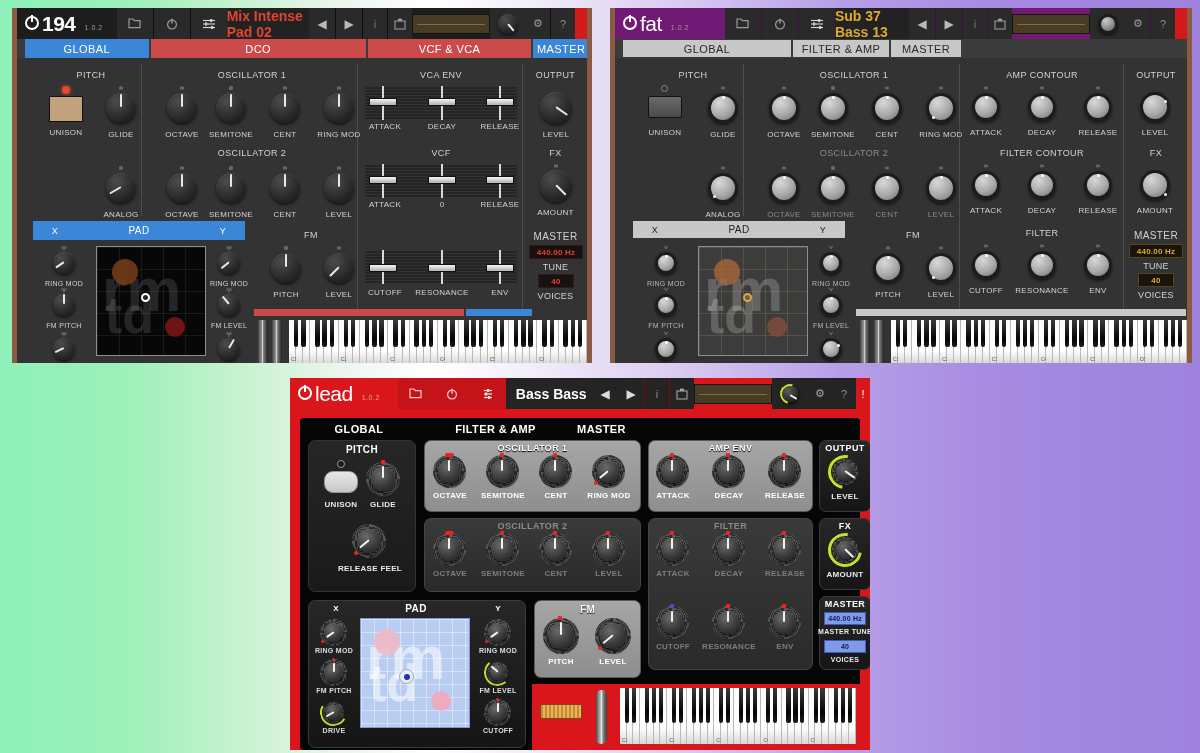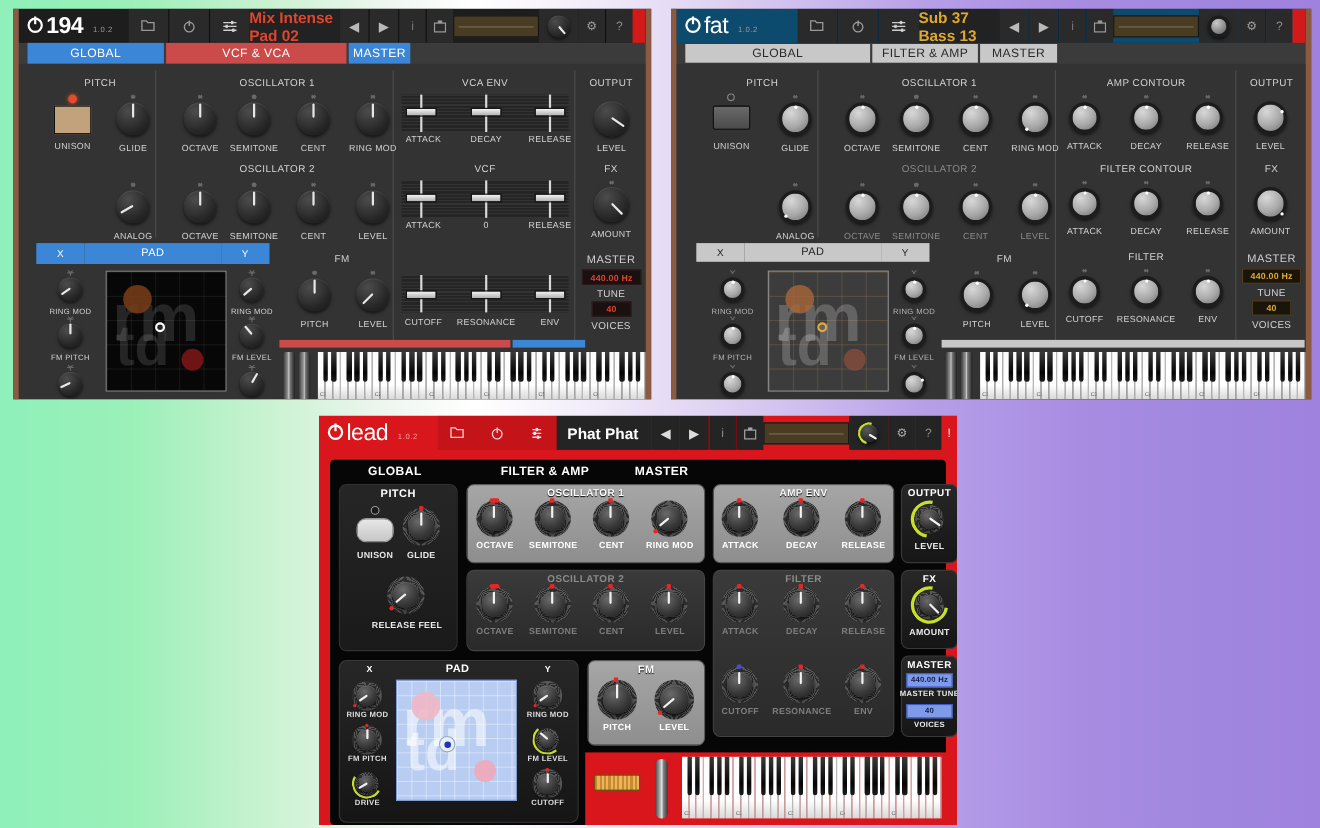--- a/index.html
+++ b/index.html
@@ -102,21 +102,21 @@
   #p106 .titlebar { background:#1d1d1d; }
   #p106 .preset-name { color:#e0452e; background:#222; }
   #p106 .tb-btn { background:#2a2a2a; color:#8d8d8d; }
   #p106 .ribbon .blue { background:#3b86d6; color:#fff; }
   #p106 .ribbon .red  { background:#cb4b4b; color:#fff; }
   #p106 .body { position:absolute; left:0; right:0; top:50px; bottom:0; background:#333; }
 
   
   #p2 { left:610px; top:8px; width:582px; height:355px; background:#3b3b3b;
         border-left:5px solid #8a5a42; border-right:5px solid #8a5a42; }
-  #p2 .titlebar { background:#0c4a6e;justify-content:flex-end; }
+  #p2 .titlebar { background:#701a75;justify-content:flex-end; }
   #p2 .preset-name { color:#e0a92e; background:#222; }
   #p2 .tb-btn { background:#2a2a2a; color:#8d8d8d; }
   #p2 .ribbon div { background:#c8c8c8; color:#2a2a2a; }
   #p2 .body { position:absolute; left:0; right:0; top:50px; bottom:0; background:#333; }
   #p2 .knob .cap { background: radial-gradient(circle at 35% 28%, #d8d8d8, #a8a8a8 55%, #6e6e6e 100%);
                    border: 3px solid #1c1c1c; }
 
   
   #p3 { left:290px; top:378px; width:580px; height:372px; background:#d8161b; }
   #p3 .titlebar { background:#d8161b; }
@@ -194,20 +194,21 @@
       </div>
     </div>
     <div class="mini-btn" style="background:#2a2a2a;color:#9a9a9a">⚙</div>
     <div class="tb-sep"></div>
     <div class="mini-btn" style="background:#2a2a2a;color:#8d8d8d">?</div>
     <div class="bang"></div>
   </div>
 
   <div class="ribbon" style="position:absolute;left:8px;top:31px;width:564px;">
     <div class="blue" style="width:124px">GLOBAL</div>
+    <div class="red" style="width:216px;margin-left:2px">DCO</div>
     <div class="red" style="width:164px;margin-left:2px">VCF &amp; VCA</div>
     <div class="blue" style="width:56px;margin-left:2px">MASTER</div>
   </div>
 
   <div class="body">
     <div class="vline" style="left:124px;top:6px;height:152px"></div>
     <div class="vline" style="left:340px;top:6px;height:248px"></div>
     <div class="vline" style="left:505px;top:6px;height:248px"></div>
 
     <div class="grp-label" style="left:24px;top:12px;width:100px;color:#d2d2d2">PITCH</div>
@@ -1191,21 +1192,21 @@
             <line x1="3" y1="6" x2="11" y2="6"></line>
             <line x1="3" y1="9.5" x2="11" y2="9.5"></line>
           </g>
           <g fill="#ffe1e1">
             <rect x="6" y="1" width="2.2" height="3"></rect>
             <rect x="4" y="4.5" width="2.2" height="3"></rect>
             <rect x="7" y="8" width="2.2" height="3"></rect>
           </g>
         </svg>
     </div>
-    <div class="preset-name">Phat Phat</div>
+    <div class="preset-name">Bass Bass</div>
     <div class="nav-btn" style="background:#242424;color:#dcdcdc">◀</div>
     <div class="nav-btn" style="background:#242424;color:#dcdcdc">▶</div>
     <div class="tb-sep"></div>
     <div class="mini-btn" style="background:#242424;color:#8d8d8d">i</div>
     <div class="tb-sep"></div>
     <div class="mini-btn" style="background:#242424;color:#a5a5a5">
       <svg width="12" height="12" viewBox="0 0 12 12">
           <rect x="1" y="3" width="10" height="8" fill="none" stroke="#a5a5a5" stroke-width="1.1"></rect>
           <rect x="4" y="0.6" width="4" height="2.4" fill="#a5a5a5"></rect>
         </svg>

